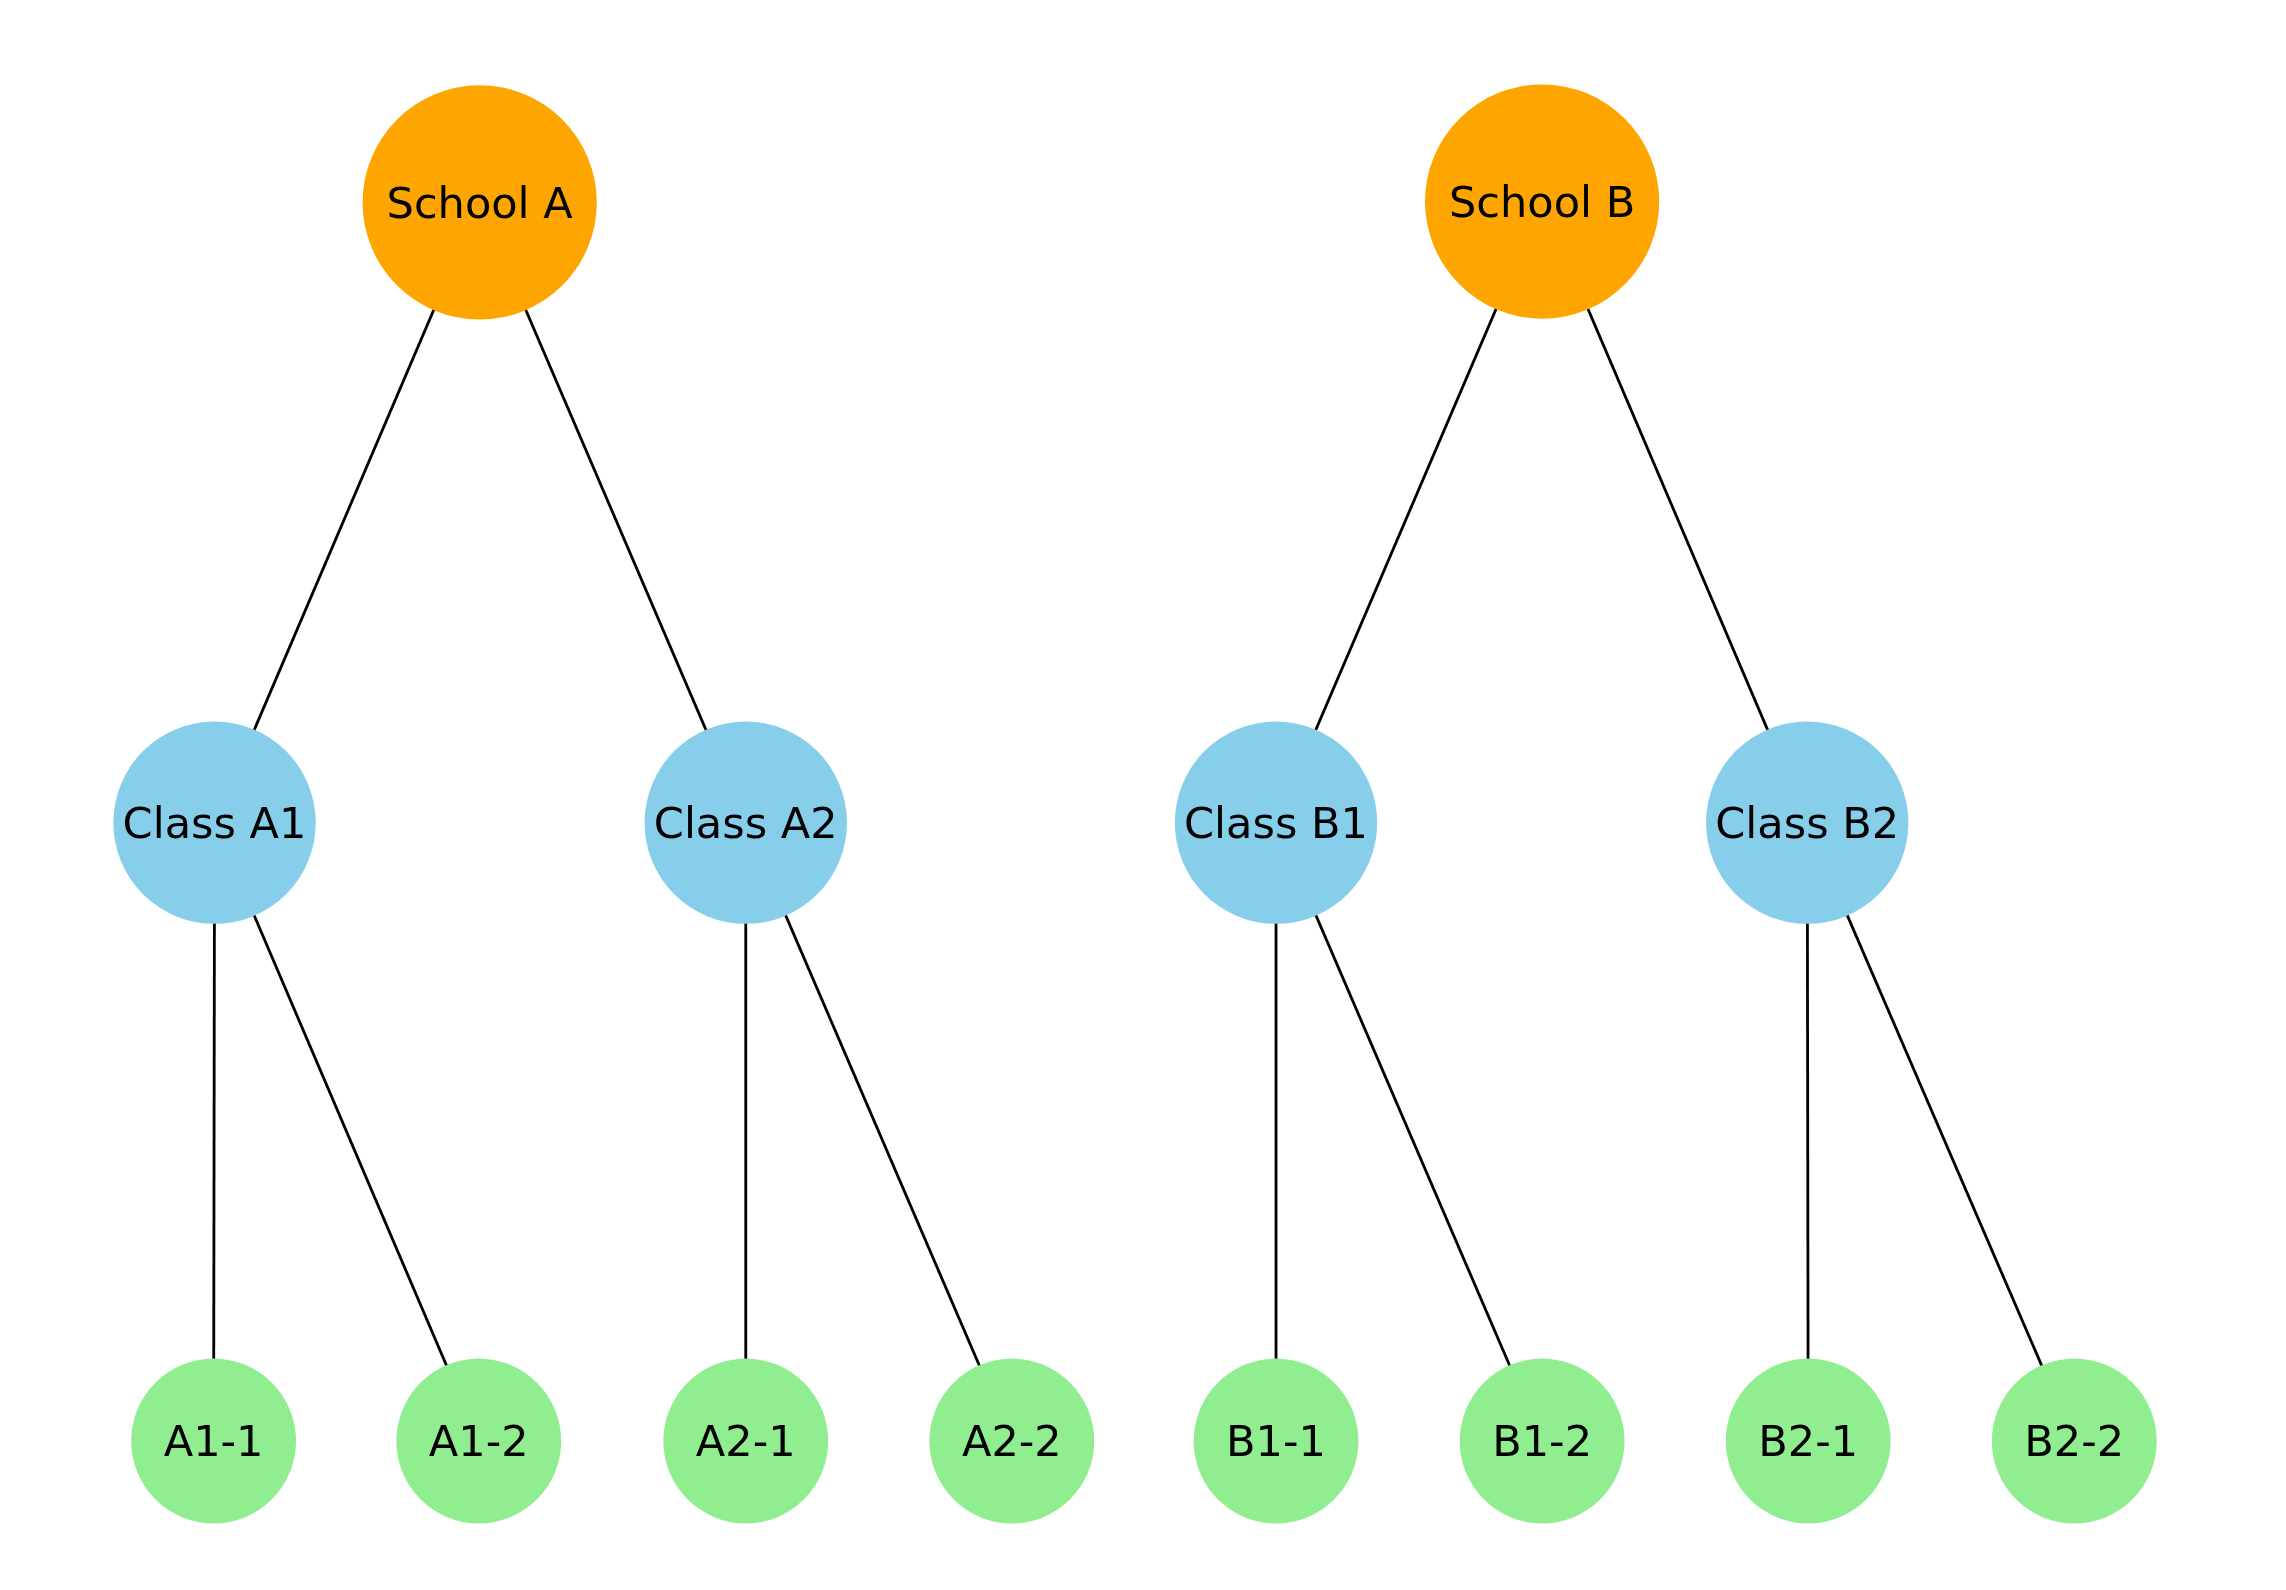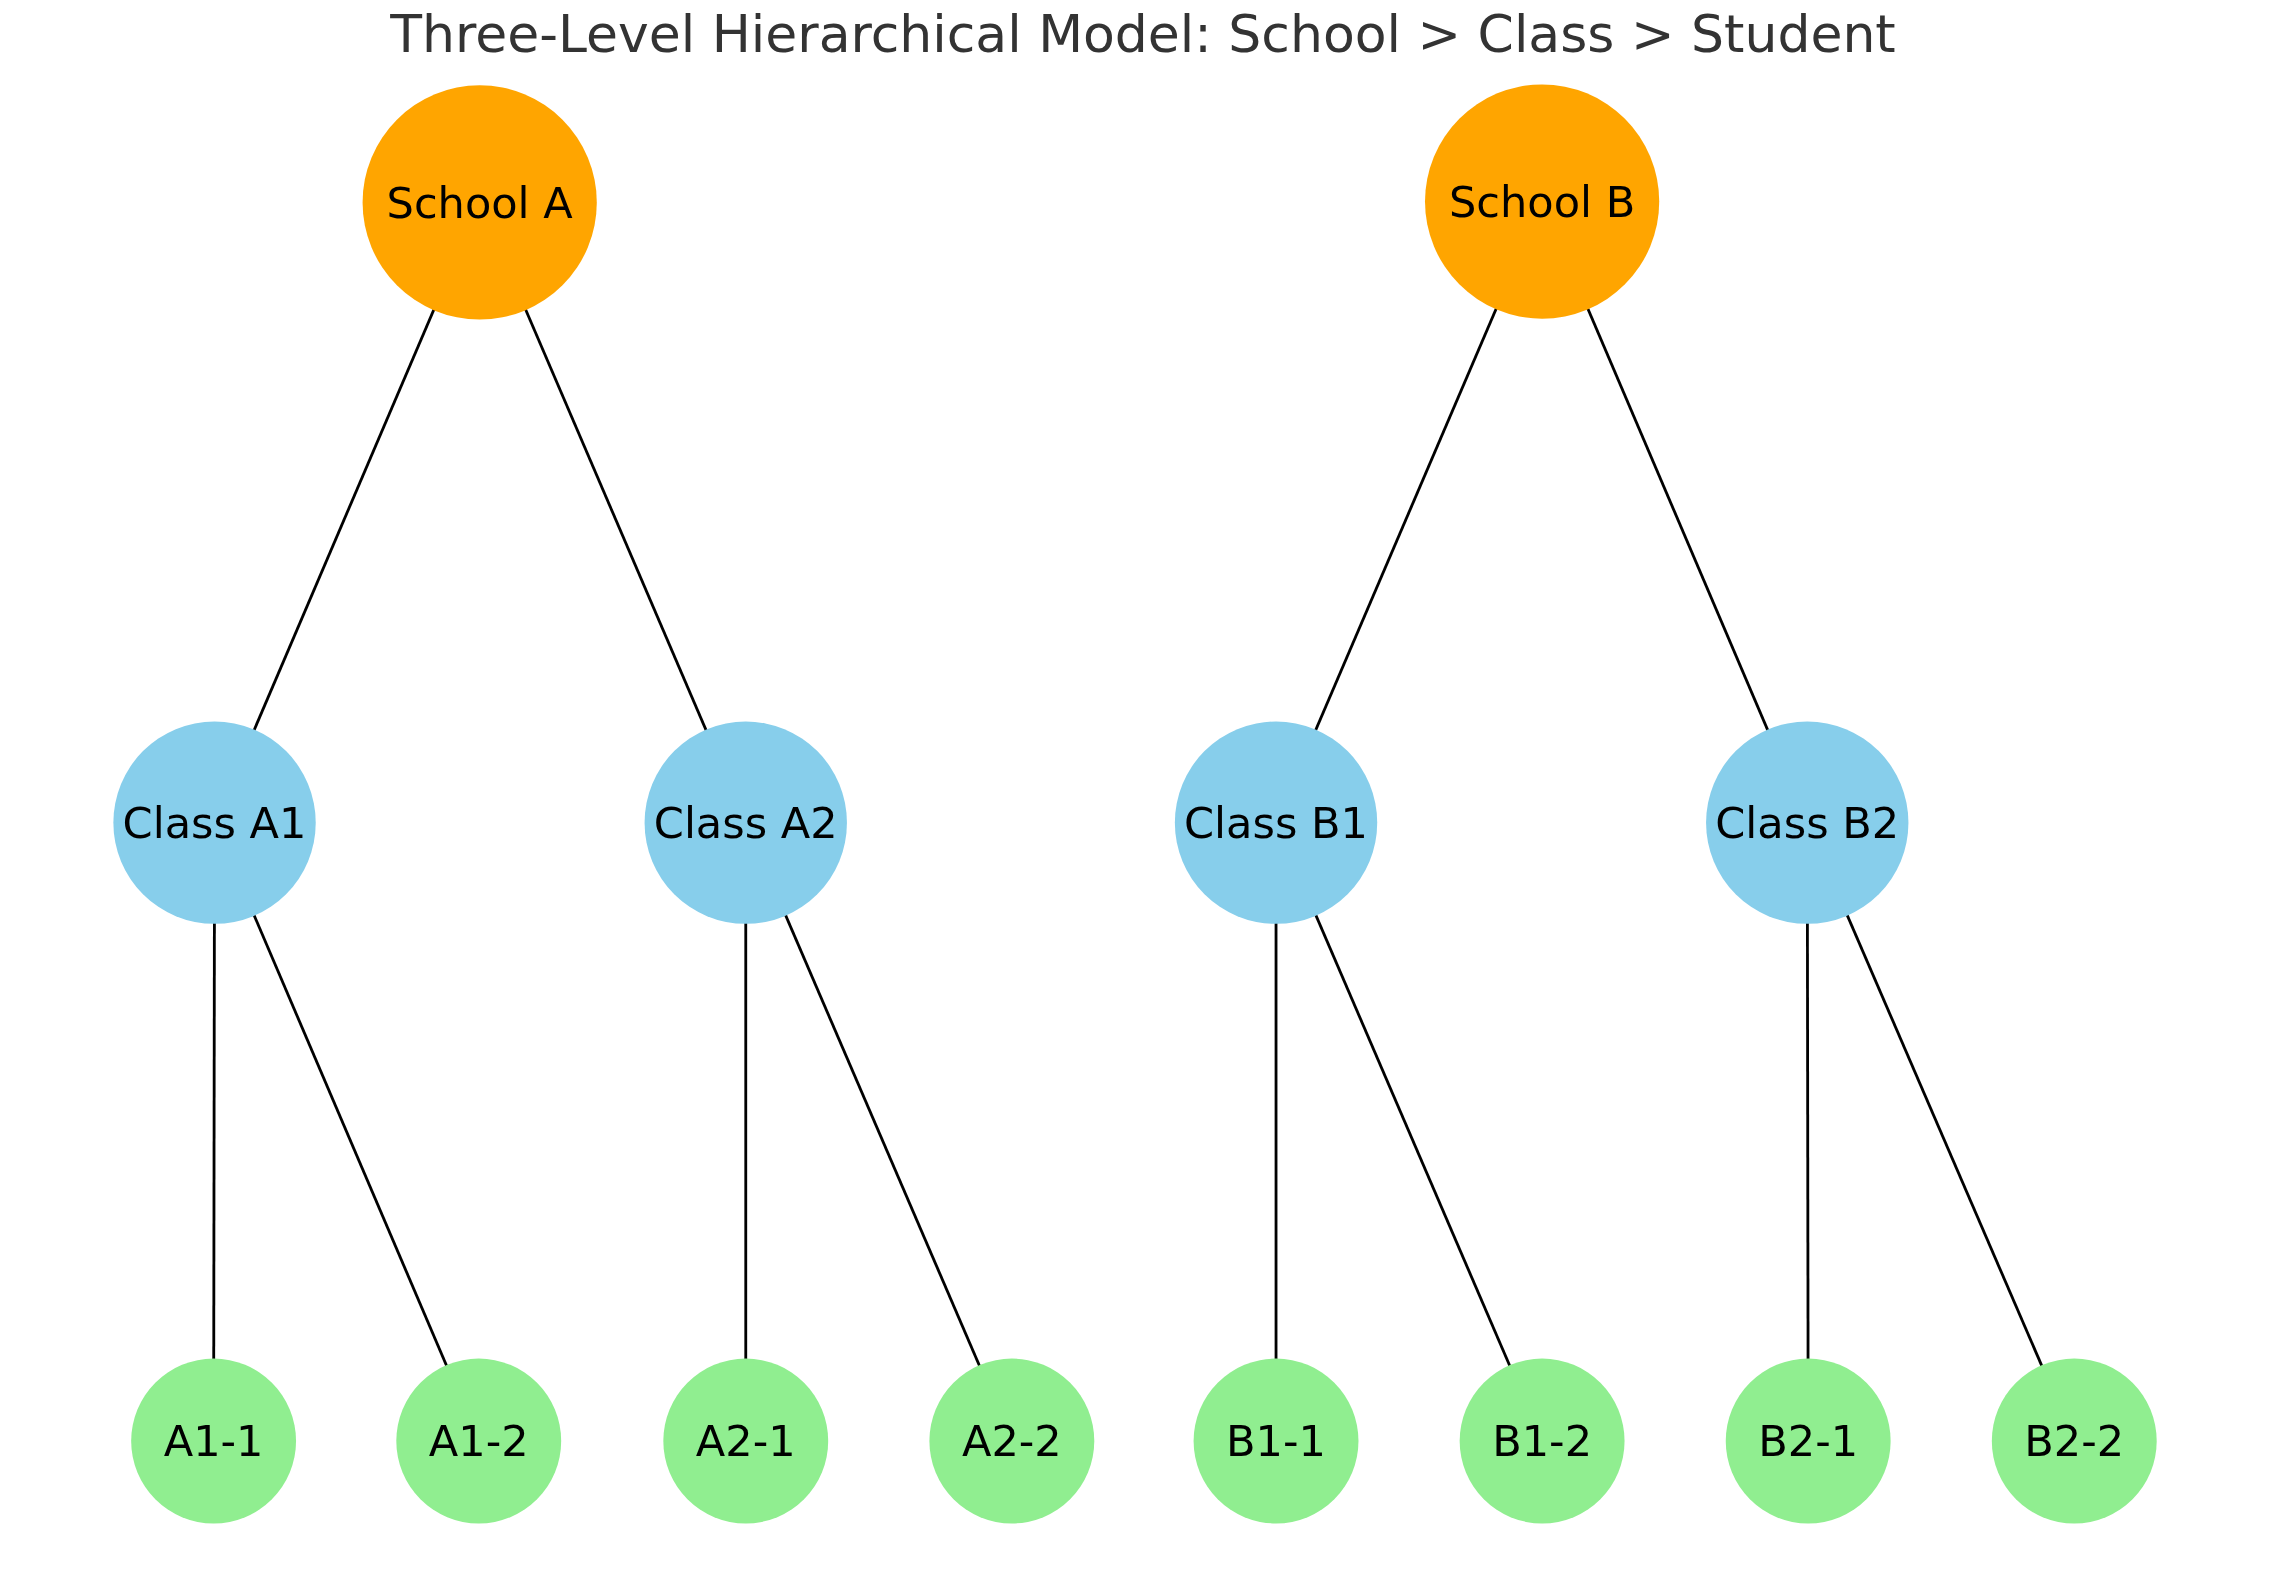--- a/index.html
+++ b/index.html
@@ -75,15 +75,14 @@
       <text x="1080" y="1538" dy="0.35em" text-anchor="middle" font-size="46" fill="#000000">A2-2</text>
       <circle cx="1362" cy="1538" r="88" fill="#90EE90"></circle>
       <text x="1362" y="1538" dy="0.35em" text-anchor="middle" font-size="46" fill="#000000">B1-1</text>
       <circle cx="1646" cy="1538" r="88" fill="#90EE90"></circle>
       <text x="1646" y="1538" dy="0.35em" text-anchor="middle" font-size="46" fill="#000000">B1-2</text>
       <circle cx="1930" cy="1538" r="88" fill="#90EE90"></circle>
       <text x="1930" y="1538" dy="0.35em" text-anchor="middle" font-size="46" fill="#000000">B2-1</text>
       <circle cx="2214" cy="1538" r="88" fill="#90EE90"></circle>
       <text x="2214" y="1538" dy="0.35em" text-anchor="middle" font-size="46" fill="#000000">B2-2</text>
     </svg>
-  <h1 class="title" style="color: rgb(51, 51, 51); font-size: 52px;">Three-Level Hierarchical Model: School &gt; Class &gt; Student</h1>
 </div>
 
 
 </body></html>

